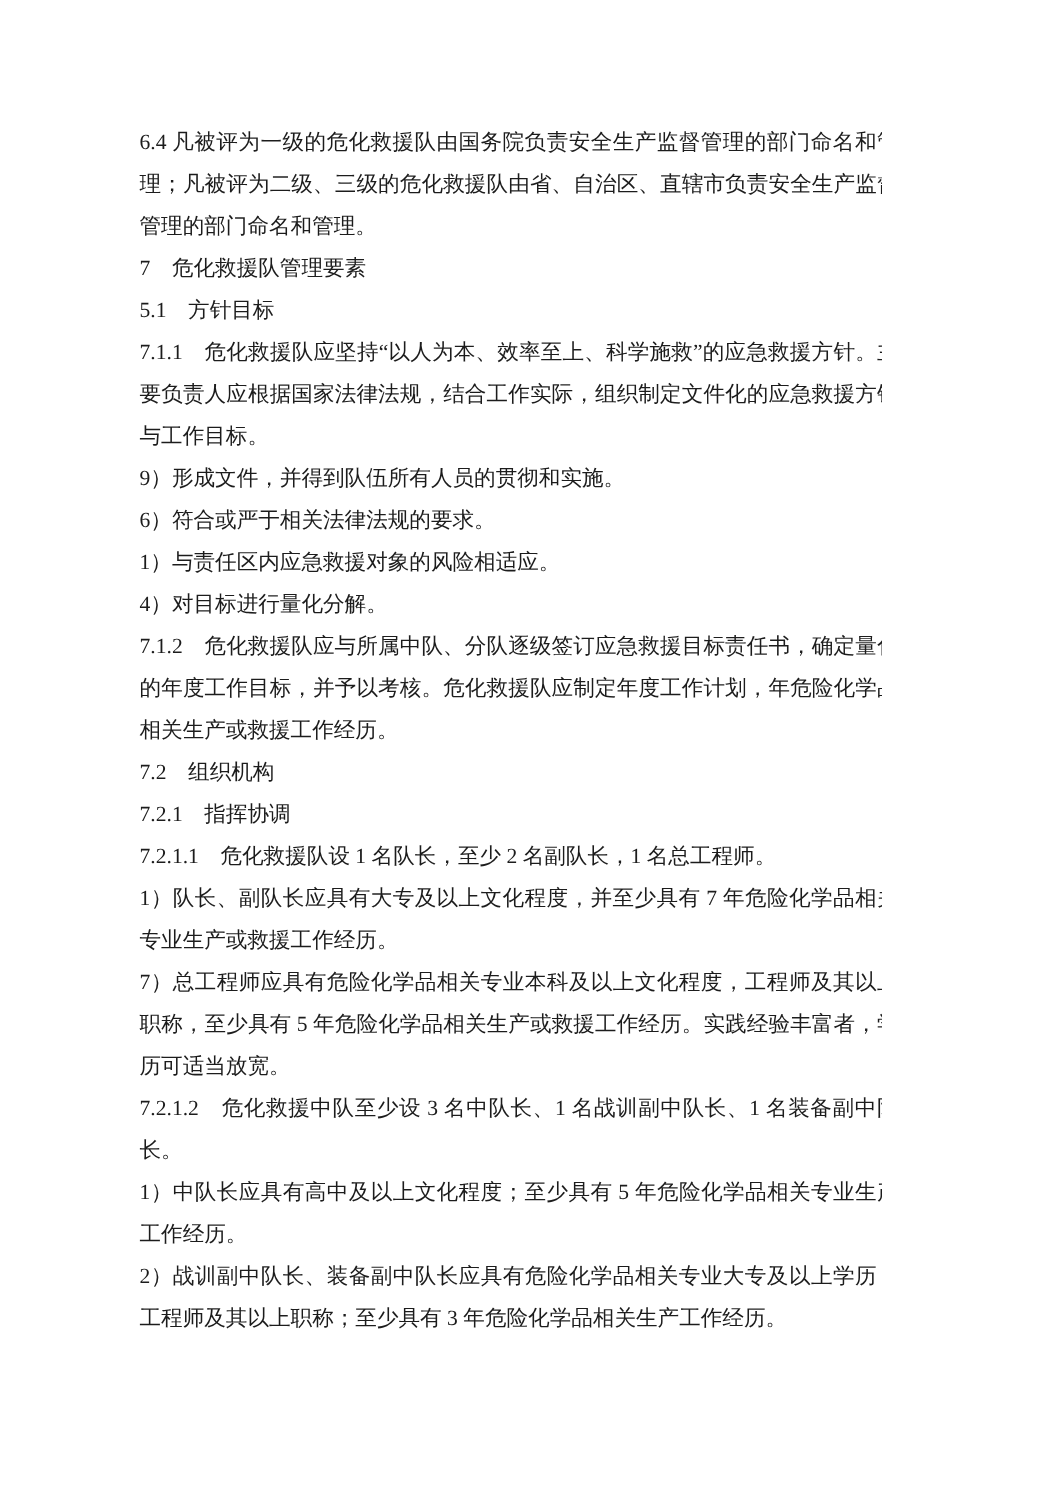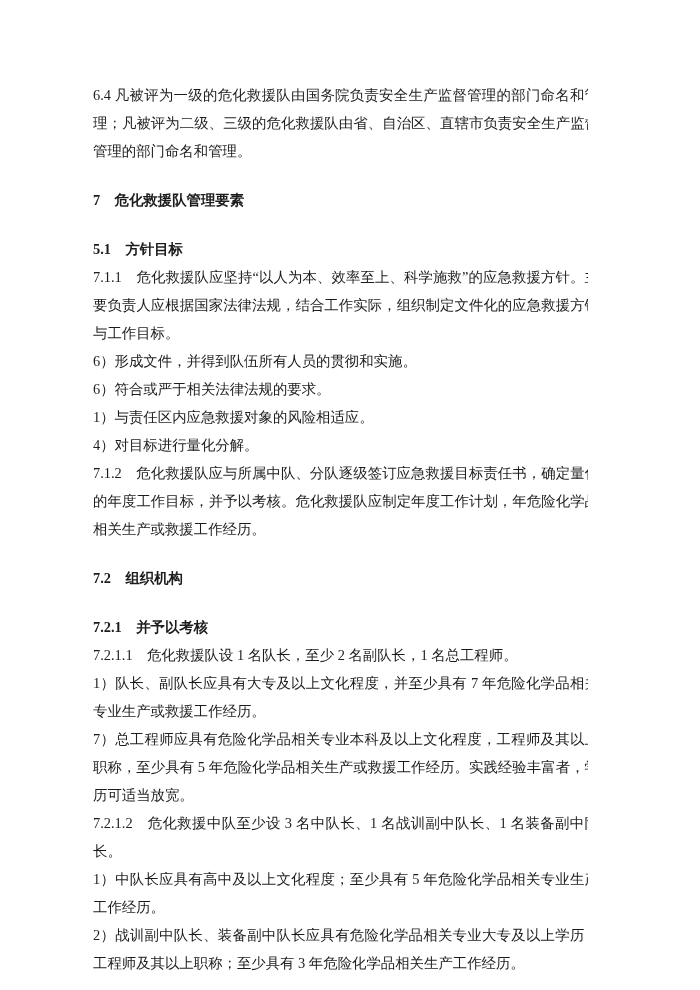--- a/index.html
+++ b/index.html
@@ -24,40 +24,39 @@
     line-height: 28px;
     color: #1c1c1c;
     text-align: justify;
     text-justify: inter-ideograph;
   }
   .doc p {
     margin: 0;
     padding: 0;
   }
   .doc p.heading {
-    font-weight: bold; 
-    margin-top: 21px;
+    font-weight: normal; 
   }
 </style>
 </head>
 <body>
 
 <div class="page">
   <div class="doc">
     <p>6.4 凡被评为一级的危化救援队由国务院负责安全生产监督管理的部门命名和管理；凡被评为二级、三级的危化救援队由省、自治区、直辖市负责安全生产监督管理的部门命名和管理。</p>
     <p class="heading">7　危化救援队管理要素</p>
     <p class="heading">5.1　方针目标</p>
     <p>7.1.1　危化救援队应坚持“以人为本、效率至上、科学施救”的应急救援方针。主要负责人应根据国家法律法规，结合工作实际，组织制定文件化的应急救援方针与工作目标。</p>
-    <p>6）形成文件，并得到队伍所有人员的贯彻和实施。</p>
+    <p>9）形成文件，并得到队伍所有人员的贯彻和实施。</p>
     <p>6）符合或严于相关法律法规的要求。</p>
     <p>1）与责任区内应急救援对象的风险相适应。</p>
     <p>4）对目标进行量化分解。</p>
     <p>7.1.2　危化救援队应与所属中队、分队逐级签订应急救援目标责任书，确定量化的年度工作目标，并予以考核。危化救援队应制定年度工作计划，年危险化学品相关生产或救援工作经历。</p>
     <p class="heading">7.2　组织机构</p>
-    <p class="heading">7.2.1　并予以考核</p>
+    <p class="heading">7.2.1　指挥协调</p>
     <p>7.2.1.1　危化救援队设 1 名队长，至少 2 名副队长，1 名总工程师。</p>
     <p>1）队长、副队长应具有大专及以上文化程度，并至少具有 7 年危险化学品相关专业生产或救援工作经历。</p>
     <p>7）总工程师应具有危险化学品相关专业本科及以上文化程度，工程师及其以上职称，至少具有 5 年危险化学品相关生产或救援工作经历。实践经验丰富者，学历可适当放宽。</p>
     <p>7.2.1.2　危化救援中队至少设 3 名中队长、1 名战训副中队长、1 名装备副中队长。</p>
     <p>1）中队长应具有高中及以上文化程度；至少具有 5 年危险化学品相关专业生产工作经历。</p>
     <p>2）战训副中队长、装备副中队长应具有危险化学品相关专业大专及以上学历；工程师及其以上职称；至少具有 3 年危险化学品相关生产工作经历。</p>
   </div>
 </div>
 
 </body></html>

